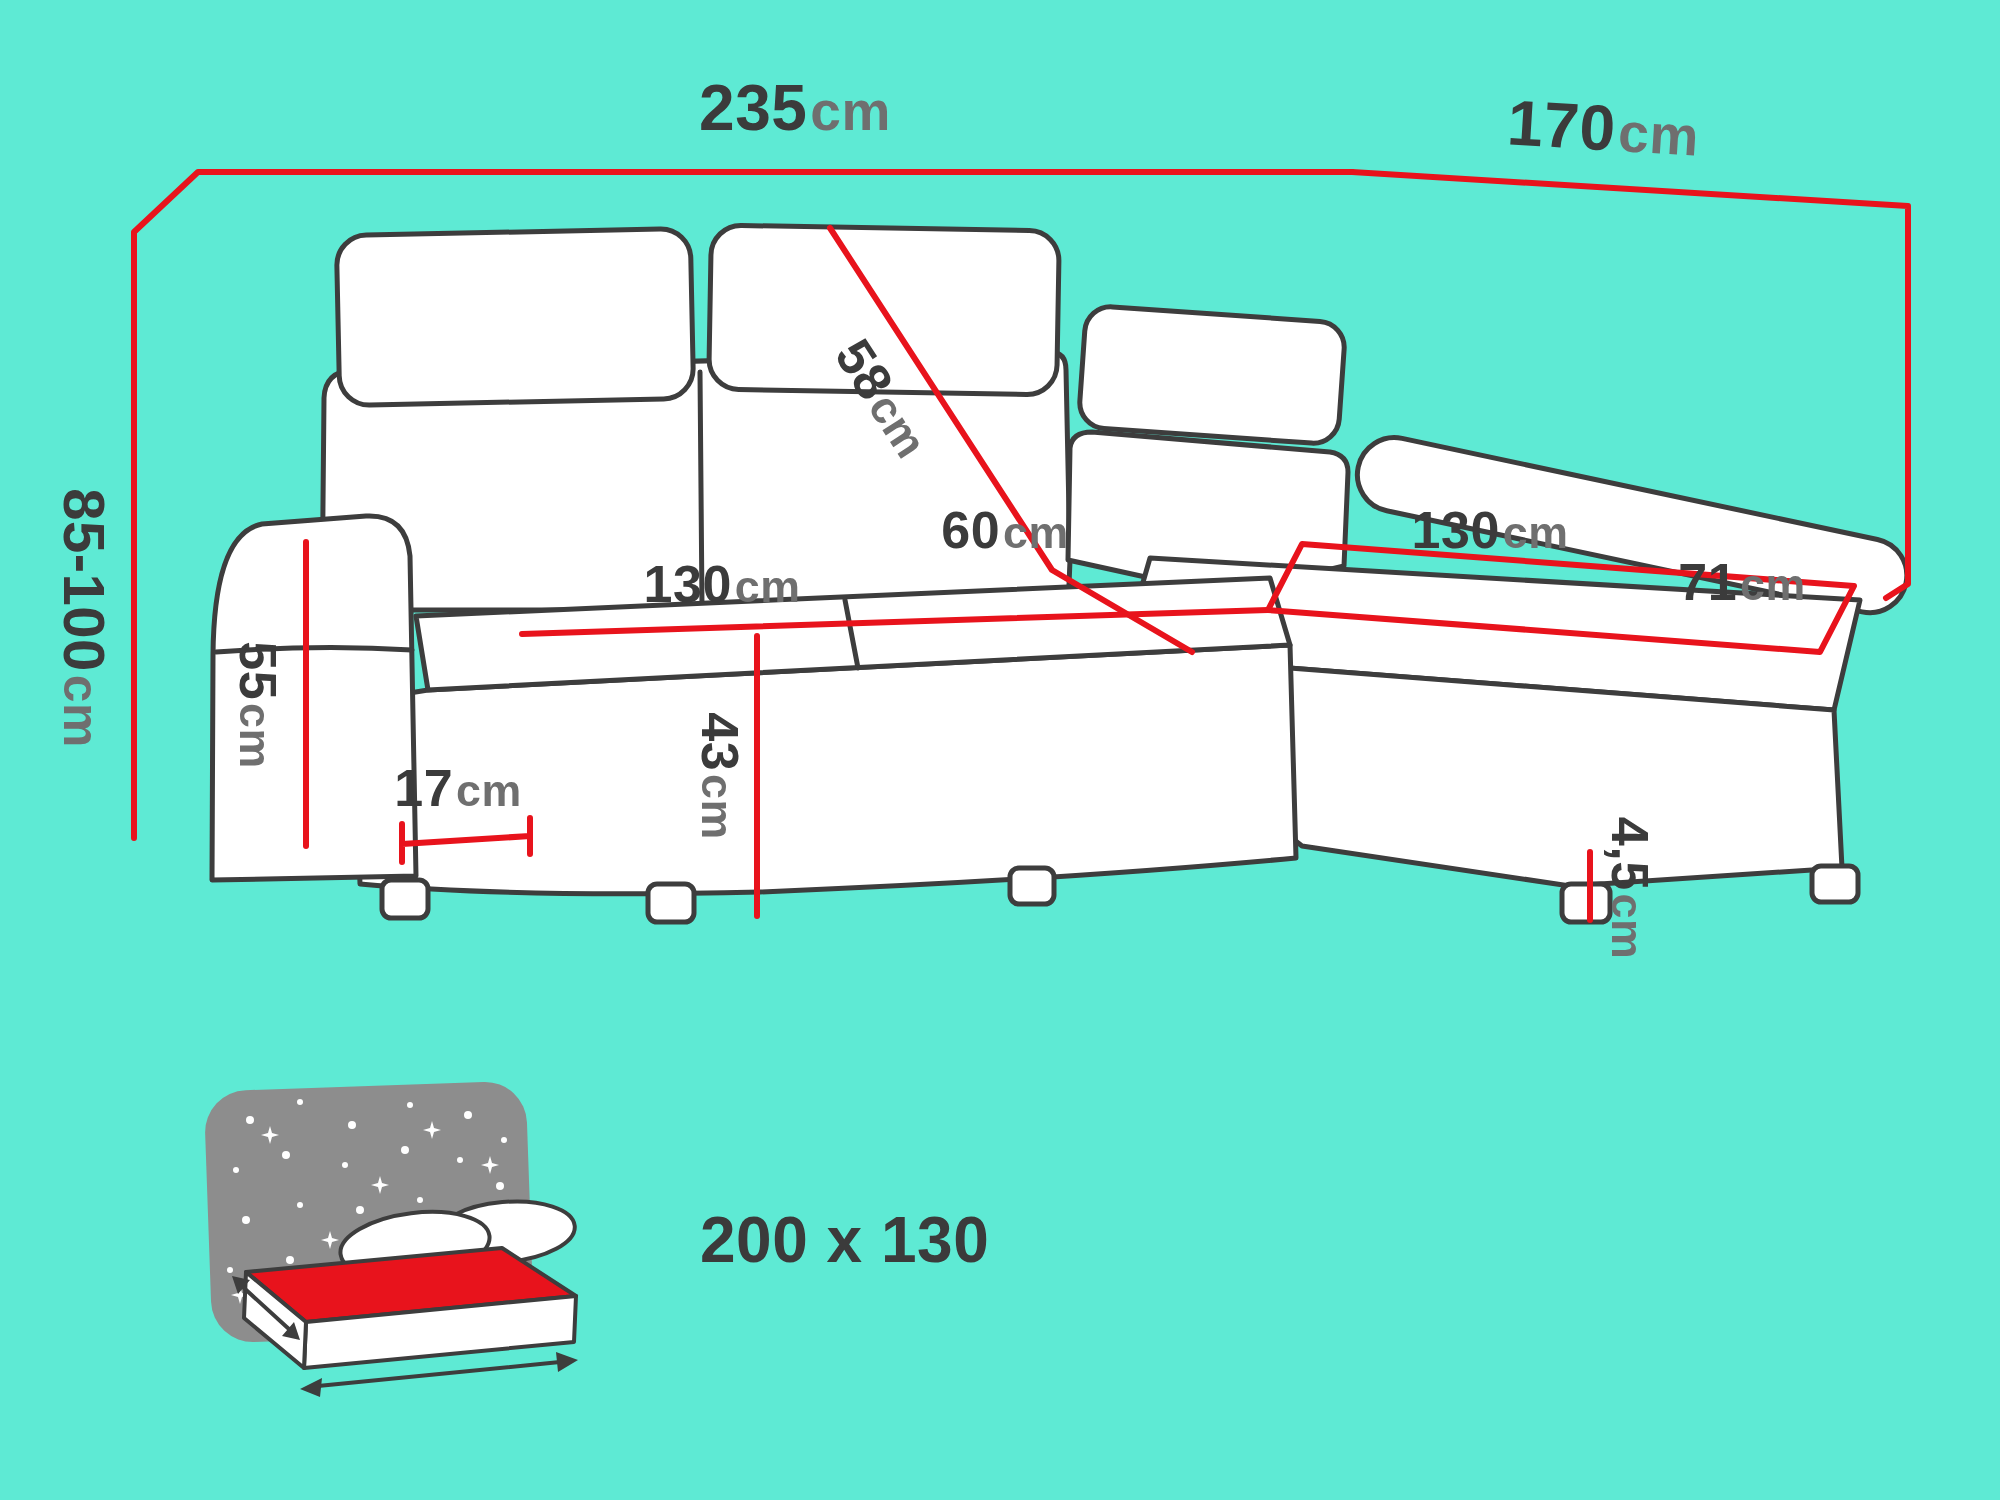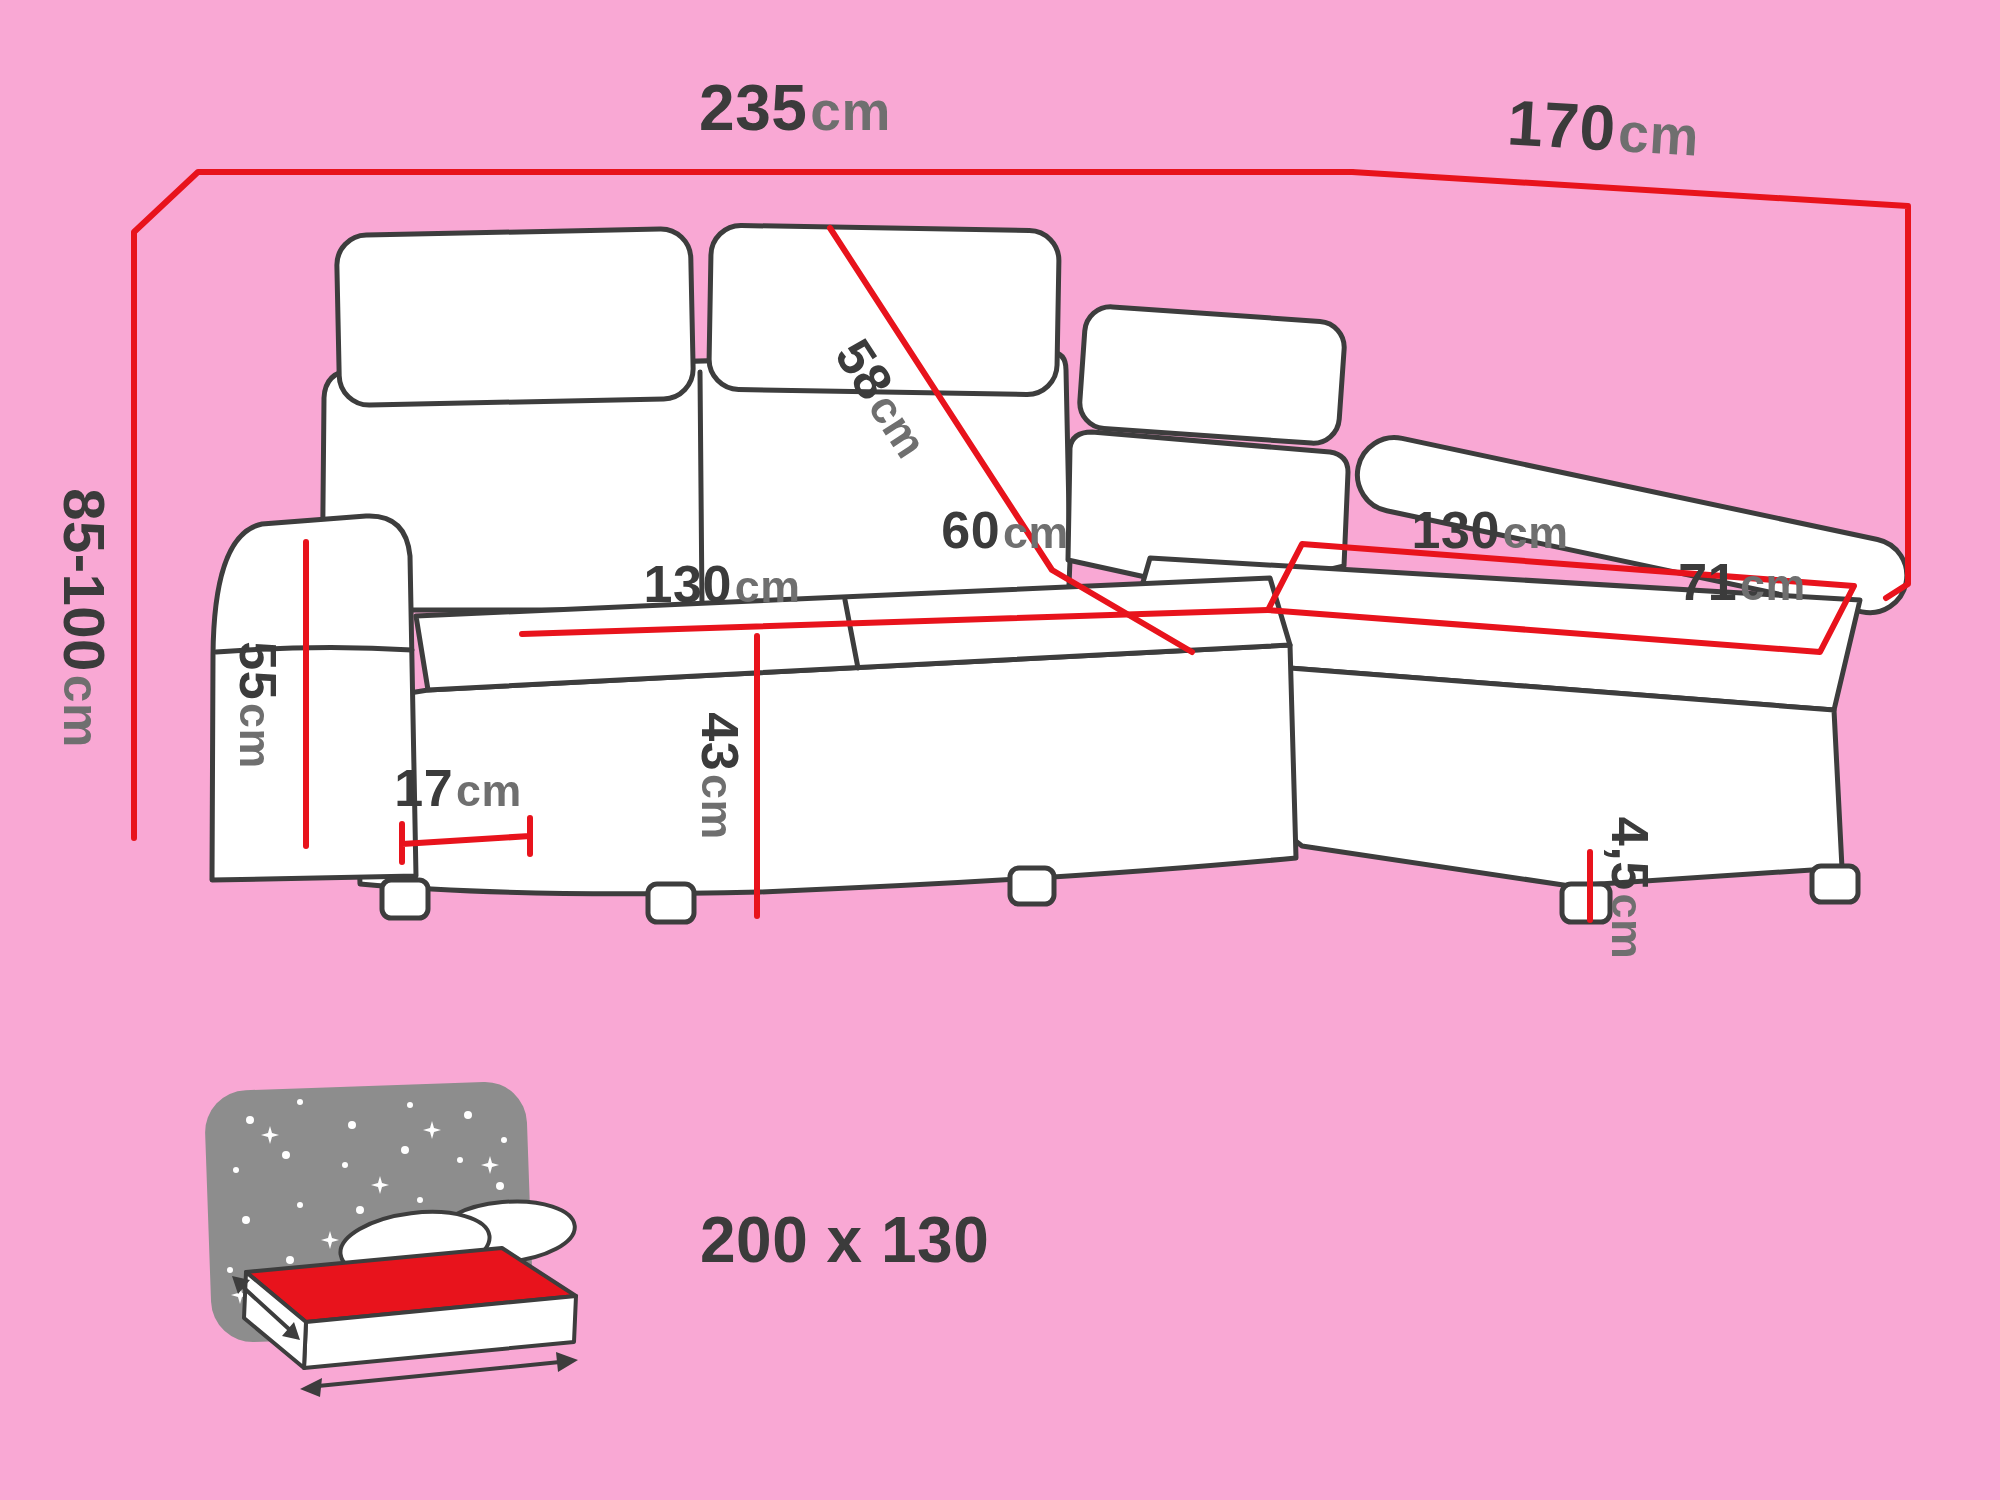--- a/index.html
+++ b/index.html
@@ -1,16 +1,16 @@
 <!DOCTYPE html>
 <html><head>
 <meta charset="utf-8">
 <style>
   html,body{margin:0;padding:0;background:#ffffff;}
-  .canvas{position:relative;width:2000px;height:1500px;background:#f9a8d4;overflow:hidden;}
+  .canvas{position:relative;width:2000px;height:1500px;background:#5eead4;overflow:hidden;}
   svg{display:block;}
   .dim{font-family:"Liberation Sans","DejaVu Sans",sans-serif;font-weight:700;letter-spacing:.5px;}
   .big{font-size:64px;}
   .tall{font-size:58px;}
   .mid{font-size:52px;}
   .num{fill:#3b3b3b;}
   .unit{fill:#6f6f6f;font-size:0.86em;}
   .plain{fill:#3b3b3b;}
 </style>
 </head>

